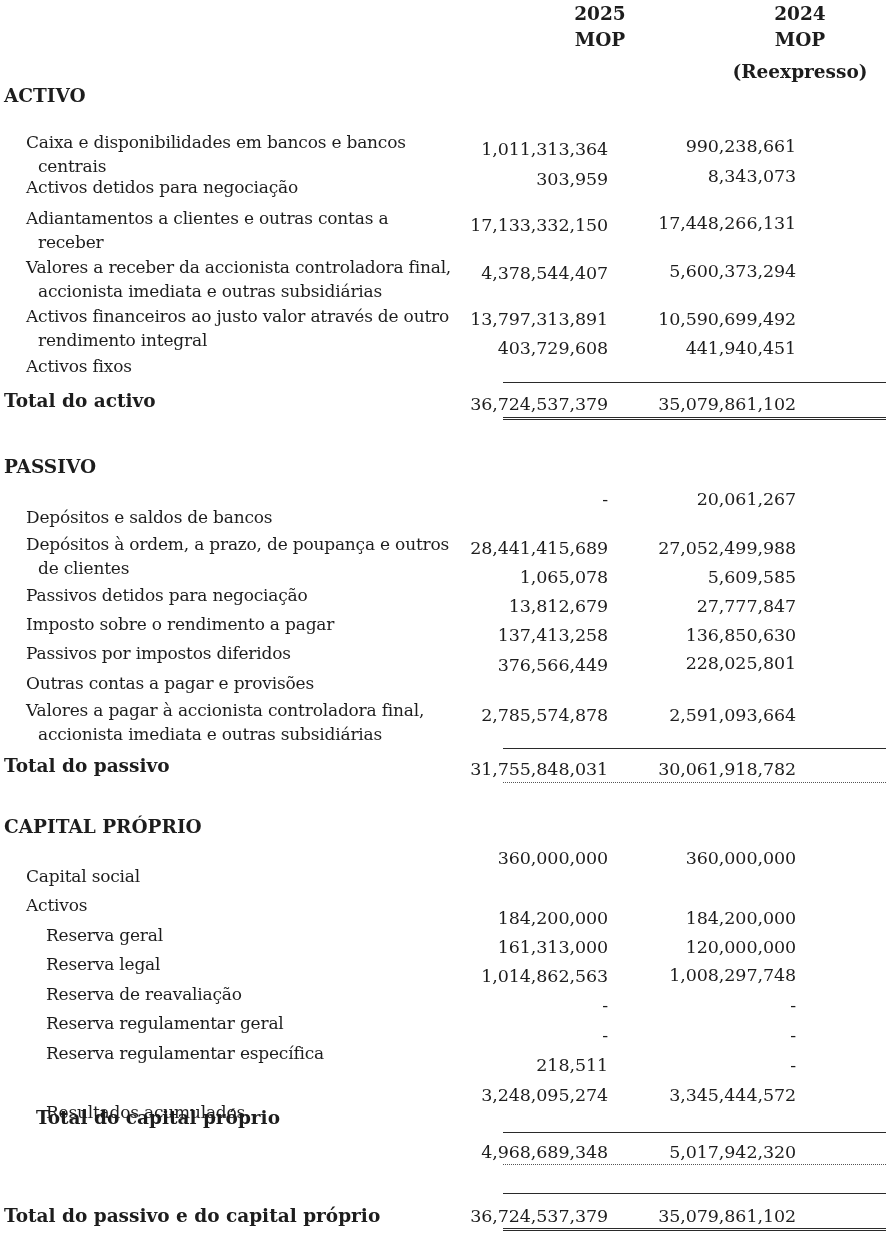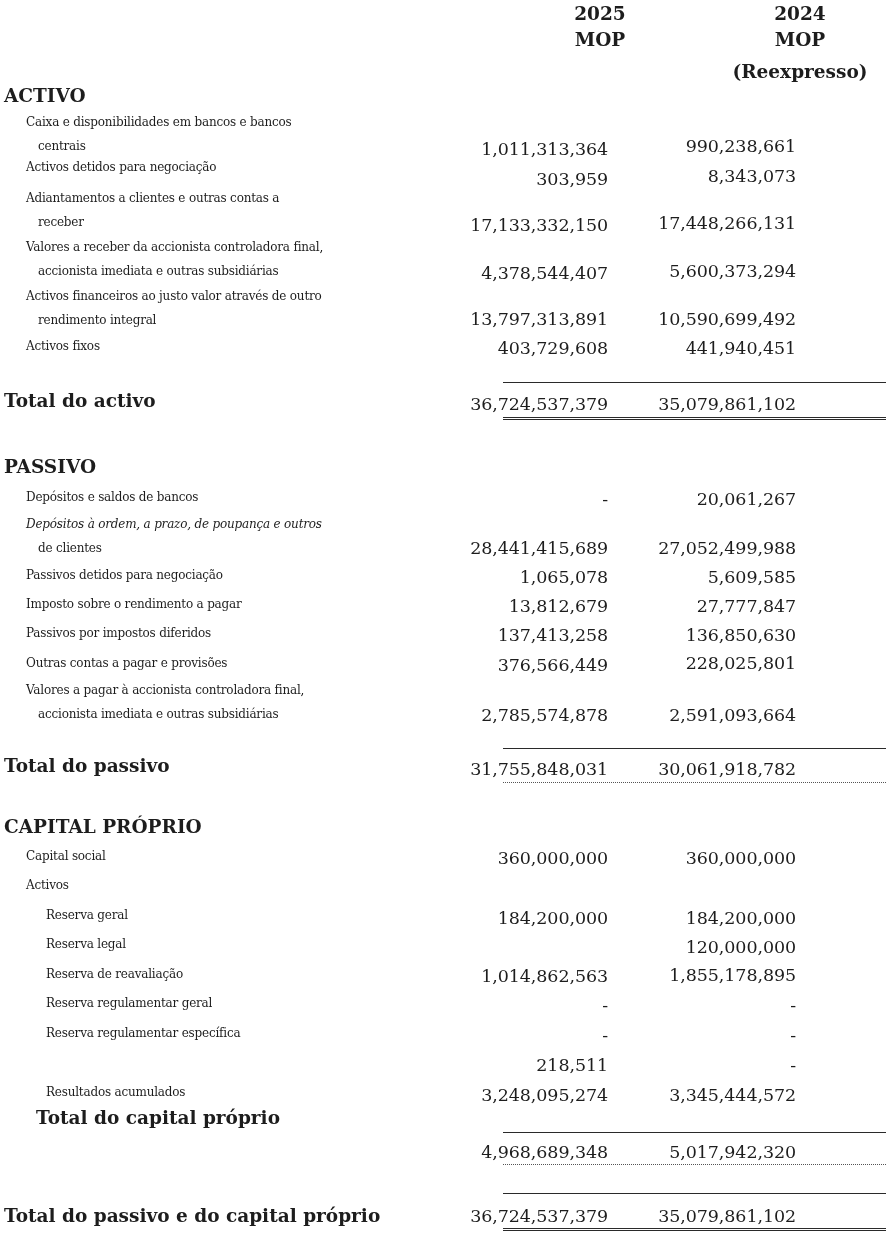--- a/index.html
+++ b/index.html
@@ -2,21 +2,21 @@
 <html><head>
   <meta charset="utf-8">
   <style>
     html, body { margin: 0; padding: 0; background: #ffffff; }
     body {
       width: 892px; height: 1236px; overflow: hidden; position: relative;
       font-family: "DejaVu Serif", "Liberation Serif", serif;
       color: #1d1d1d;
     }
     .page { position: absolute; left: 0; top: 0; width: 813px; height: 1236px; }
-    .lbl { position: absolute; font-size: 12px; line-height: 24px; white-space: nowrap; letter-spacing: -0.2px; }
+    .lbl { position: absolute; font-size: 17px; line-height: 24px; white-space: nowrap; letter-spacing: -0.2px; margin-top: 20px; }
     .lbl.ind1 { left: 26px; }
     .lbl.ind2 { left: 46px; }
     .lbl.cont { left: 38px; }
     .hdr { position: absolute; left: 4px; font-weight: bold; font-size: 18.5px; line-height: 24px; white-space: nowrap; }
     .num { position: absolute; font-size: 17.5px; line-height: 24px; text-align: right; white-space: nowrap; letter-spacing: -0.1px; }
     .c1 { right: 205px; width: 200px; }
     .c2 { right: 17px; width: 200px; }
     .colhdr { position: absolute; font-weight: bold; font-size: 18.5px; line-height: 24px; text-align: center; }
     .line { position: absolute; height: 0; }
     .solid { border-top: 1.4px solid #2a2a2a; }
@@ -69,21 +69,21 @@
   <div class="num c1" style="top:392px;">36,724,537,379</div>
   <div class="num c2" style="top:392px;">35,079,861,102</div>
   <div class="line double" style="left:503px;width:383px;top:417px;"></div>
 
   <div class="hdr" style="top:455px;">PASSIVO</div>
 
   <div class="lbl ind1" style="top:485px;">Depósitos e saldos de bancos</div>
   <div class="num c1" style="top:487px;">-</div>
   <div class="num c2" style="top:487px;">20,061,267</div>
 
-  <div class="lbl ind1" style="top:512px;font-style:italic;">Depósitos à ordem, a prazo, de poupança e outros</div>
+  <div class="lbl ind1" style="top:512px;">Depósitos à ordem, a prazo, de poupança e outros</div>
   <div class="lbl cont" style="top:536px;">de clientes</div>
   <div class="num c1" style="top:536px;">28,441,415,689</div>
   <div class="num c2" style="top:536px;">27,052,499,988</div>
 
   <div class="lbl ind1" style="top:563px;">Passivos detidos para negociação</div>
   <div class="num c1" style="top:565px;">1,065,078</div>
   <div class="num c2" style="top:565px;">5,609,585</div>
 
   <div class="lbl ind1" style="top:592px;">Imposto sobre o rendimento a pagar</div>
   <div class="num c1" style="top:594px;">13,812,679</div>
@@ -114,25 +114,26 @@
   <div class="num c1" style="top:846px;">360,000,000</div>
   <div class="num c2" style="top:846px;">360,000,000</div>
 
   <div class="lbl ind1" style="top:873px;">Activos</div>
 
   <div class="lbl ind2" style="top:903px;">Reserva geral</div>
   <div class="num c1" style="top:906px;">184,200,000</div>
   <div class="num c2" style="top:906px;">184,200,000</div>
 
   <div class="lbl ind2" style="top:932px;">Reserva legal</div>
+  <div class="num c1" style="top:935px;">161,313,000</div>
   <div class="num c2" style="top:935px;">120,000,000</div>
 
   <div class="lbl ind2" style="top:962px;">Reserva de reavaliação</div>
   <div class="num c1" style="top:964px;">1,014,862,563</div>
-  <div class="num c2" style="top:963px;">1,855,178,895</div>
+  <div class="num c2" style="top:963px;">1,008,297,748</div>
 
   <div class="lbl ind2" style="top:991px;">Reserva regulamentar geral</div>
   <div class="num c1" style="top:993px;">-</div>
   <div class="num c2" style="top:993px;">-</div>
 
   <div class="lbl ind2" style="top:1021px;">Reserva regulamentar específica</div>
   <div class="num c1" style="top:1023px;">-</div>
   <div class="num c2" style="top:1023px;">-</div>
 
   <div class="num c1" style="top:1053px;">218,511</div>

